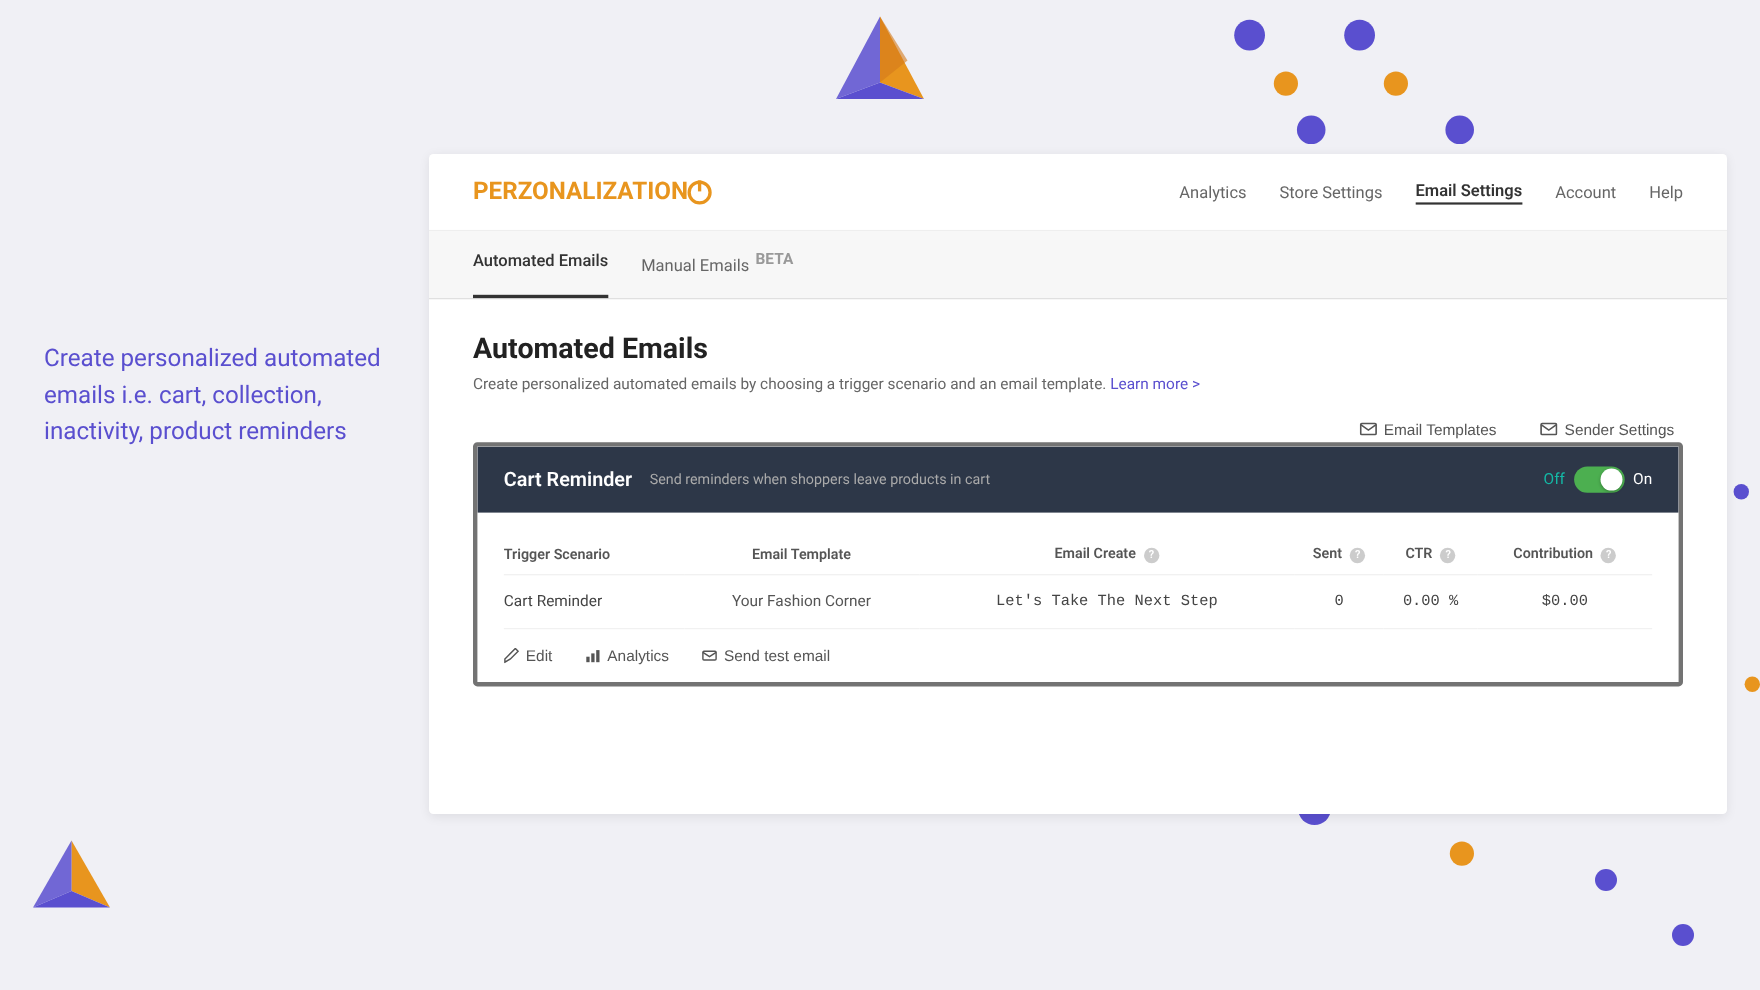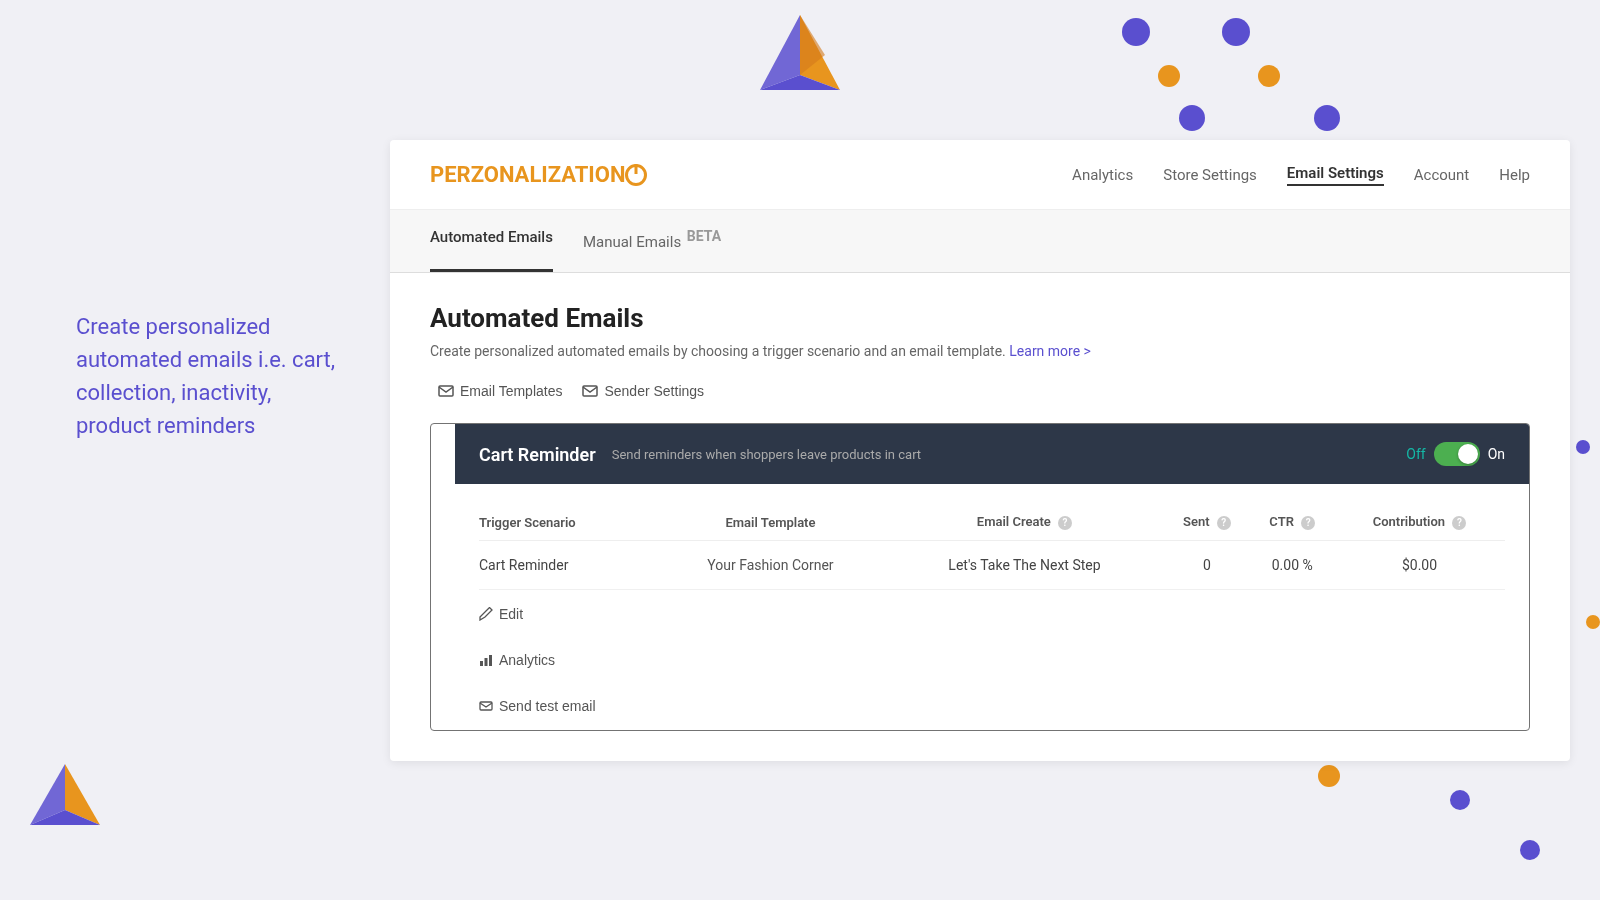--- a/index.html
+++ b/index.html
@@ -50,21 +50,20 @@
       font-weight: 900;
       color: #5a4fcf;
       line-height: 1.1;
       text-transform: uppercase;
       margin-bottom: 20px;
     }
     .left-panel p {
       font-size: 22px;
       color: #5a4fcf;
       line-height: 1.5;
-      margin-left: 36px;
     }
 
     
     .main-panel {
       position: absolute;
       top: 140px;
       left: 390px;
       right: 30px;
       background: white;
       border-radius: 4px;
@@ -169,41 +168,40 @@
       margin-bottom: 20px;
     }
     .content .subtitle a {
       color: #5a4fcf;
       text-decoration: none;
     }
 
     
     .action-row {
       display: flex;
-      gap: 4px;
-      margin-bottom: 20px;
+      justify-content: flex-end;
+      gap: 24px;
     }
     .action-btn {
       display: flex;
       align-items: center;
       gap: 6px;
       font-size: 14px;
       color: #555;
       cursor: pointer;
       background: none;
       border: none;
       padding: 4px 8px;
     }
 
     
     .cart-section {
-      border: 1px solid #737373;
+      border: 4px solid #737373;
       border-radius: 4px;
       overflow: hidden;
-      padding-left: 24px;
     }
     .cart-header {
       background: #2d3748;
       padding: 18px 24px;
       display: flex;
       align-items: center;
       gap: 16px;
     }
     .cart-header .title {
       font-size: 18px;
@@ -276,33 +274,32 @@
       margin-left: 4px;
       cursor: pointer;
     }
     .data-table td {
       padding: 16px 0;
       font-size: 14px;
       color: #444;
       border-bottom: 1px solid #f0f0f0;
       vertical-align: top;
     }
-    .data-table td.center { text-align: center; }
+    .data-table td.center { text-align: center; font-family: Liberation Mono, monospace; }
     .data-table td.email-template {
       color: #555;
       text-align: center;
     }
 
     
     .bottom-actions {
       padding: 16px 24px;
       display: flex;
       gap: 30px;
-      align-items: flex-start;
-      flex-direction: column;
+      align-items: flex-end;
     }
     .bottom-btn {
       display: flex;
       align-items: center;
       gap: 6px;
       font-size: 14px;
       color: #555;
       cursor: pointer;
       background: none;
       border: none;

